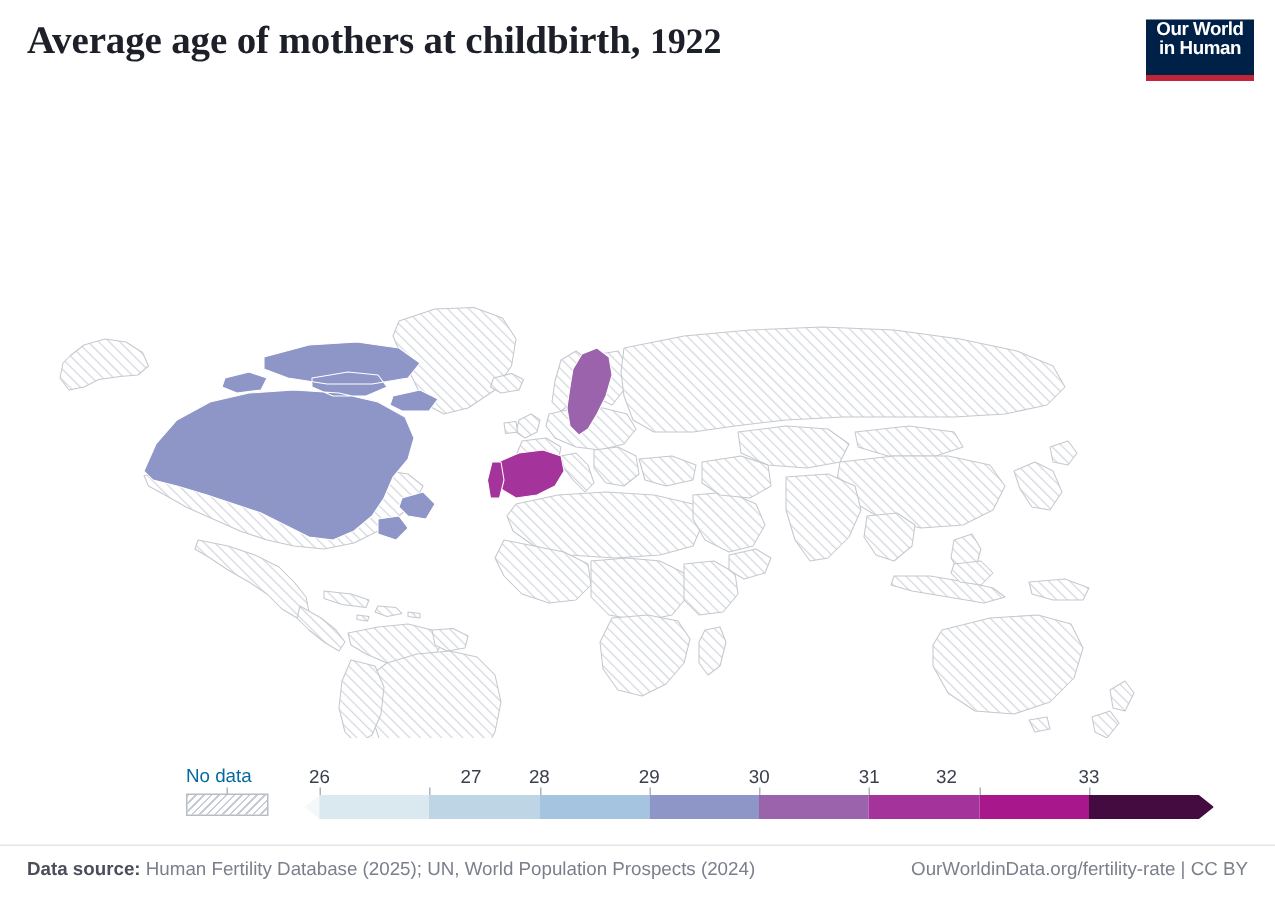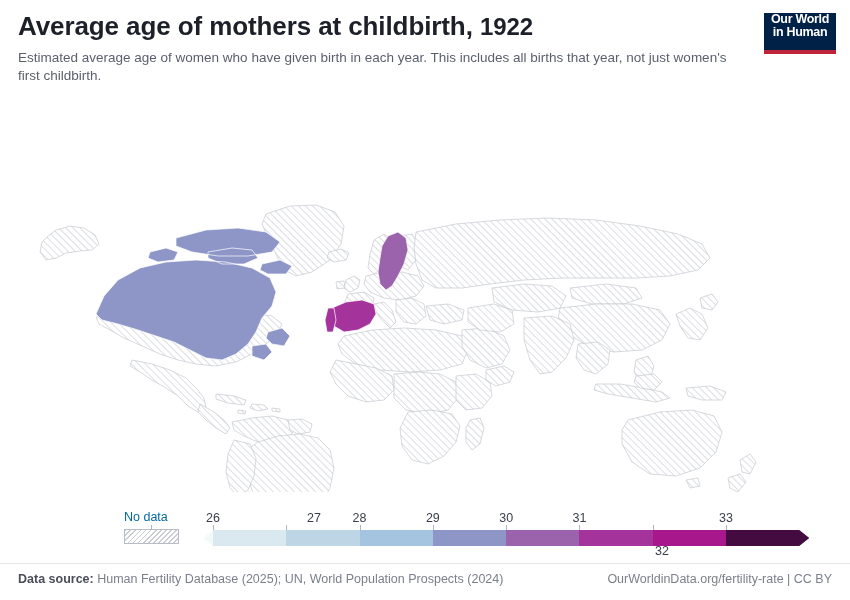--- a/index.html
+++ b/index.html
@@ -25,21 +25,21 @@
   }
 
   
   .header {
     position: absolute;
     left: 18px;
     top: 12px;
     width: 730px;
   }
   .chart-title {
-    font-family: Liberation Sans, sans-serif;
+    font-family: Liberation Serif, serif;
     font-size: 26px;
     font-weight: 700;
     line-height: 1.14;
     color: #1d2029;
     letter-spacing: -0.1px;
     margin: 0;
     white-space: nowrap;
   }
   .chart-title .year {
     font-weight: 700;
@@ -209,21 +209,20 @@
     white-space: nowrap;
   }
 </style>
 </head>
 <body>
 
 <div class="chart-root">
 
   <div class="header">
     <h1 class="chart-title"><span>Average age of mothers at childbirth,</span> <span class="year">1922</span></h1>
-    <p class="chart-subtitle">Estimated average age of women who have given birth in each year. This includes all births that year, not just women's first childbirth.</p>
   </div>
 
   <div class="owid-logo">
     <span>Our World</span>
     <span>in Human</span>
   </div>
 
   <div class="map-area">
     <svg class="map-svg" viewBox="0 0 850 400" xmlns="http://www.w3.org/2000/svg">
       <defs>
@@ -346,21 +345,21 @@
           <div class="legend-tick-label" style="left: 79px; margin-left: 32px;">27</div>
           <div class="legend-tick" style="left: 156.571px;"></div>
           <div class="legend-tick-label" style="left: 156.571px;">28</div>
           <div class="legend-tick" style="left: 229.857px;"></div>
           <div class="legend-tick-label" style="left: 229.857px;">29</div>
           <div class="legend-tick" style="left: 303.143px;"></div>
           <div class="legend-tick-label" style="left: 303.143px;">30</div>
           <div class="legend-tick" style="left: 376.429px;"></div>
           <div class="legend-tick-label" style="left: 376.429px;">31</div>
           <div class="legend-tick" style="left: 449.714px;"></div>
-          <div class="legend-tick-label" style="left: 459px; margin-top: 33px;">32</div>
+          <div class="legend-tick-label" style="left: 428px;">32</div>
           <div class="legend-tick" style="left: 523px;"></div>
           <div class="legend-tick-label" style="left: 523px;">33</div>
         </div>
     </div>
   </div>
 
   <div class="footer">
     <div class="footer-left">
       <b>Data source:</b>
       <span>Human Fertility Database (2025); UN, World Population Prospects (2024)</span>

